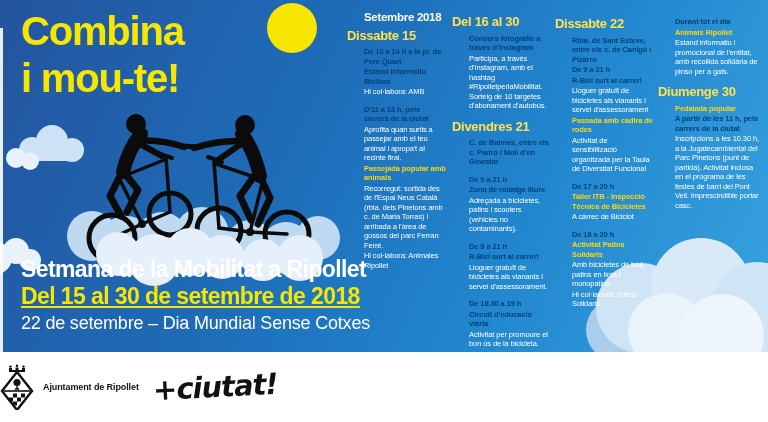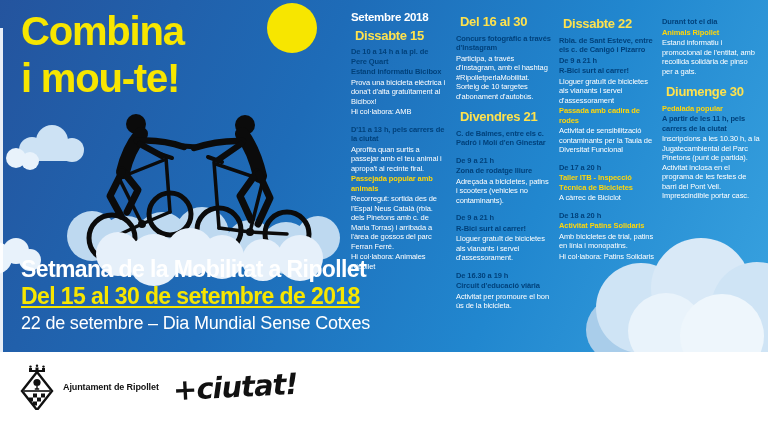--- a/index.html
+++ b/index.html
@@ -18,30 +18,30 @@
   .sub2{position:absolute;left:21px;top:283px;font-size:23px;font-weight:bold;
         letter-spacing:-0.6px;color:#f7e600;text-decoration:underline;}
   .sub3{position:absolute;left:21px;top:313px;font-size:18px;font-weight:normal;
         letter-spacing:-0.2px;color:#ffffff;}
 
   .col{position:absolute;width:99px;}
   #col0{left:347px;top:10px;}
   #col1{left:452px;top:13px;}
   #col2{left:555px;top:15px;}
   #col3{left:658px;top:17px;width:102px;}
-  .ln{font-size:7.5px;line-height:1.27;letter-spacing:-0.1px;margin:0 0 1px 4px;}
+  .ln{font-size:7.5px;line-height:1.27;letter-spacing:-0.1px;margin:0 0 1px 17px;}
   .ln.month{color:#ffffff;font-weight:bold;font-size:11.5px;letter-spacing:-0.3px;margin-bottom:3px;}
-  .ln.day{color:#ffe24d;font-weight:bold;font-size:13px;letter-spacing:-0.3px;margin:1px 0 3px 8px;}
+  .ln.day{color:#ffe24d;font-weight:bold;font-size:13px;letter-spacing:-0.3px;margin:1px 0 3px 0;}
   .ln.navy{color:#00417b;font-weight:bold;}
   .ln.yellow{color:#ffd60a;font-weight:bold;}
   .ln.white{color:#ffffff;}
   .ln.gap{margin-top:8px;}
 
   .footer{position:absolute;left:0;top:352px;width:768px;height:70px;background:#ffffff;}
-  .footer-inner{display:flex;align-items:center;height:100%;padding-left:20px;border-radius:8px;}
+  .footer-inner{display:flex;align-items:center;height:100%;border-radius:8px;}
   .council{font-size:9px;font-weight:bold;color:#111111;margin-left:9px;letter-spacing:-0.1px;}
   .ciutat{font-family:"DejaVu Sans",sans-serif;font-style:italic;font-weight:bold;
           font-size:29px;color:#111111;margin-left:14px;transform:rotate(-3deg);
           letter-spacing:-1px;display:inline-block;}
 </style>
 </head>
 <body>
 
 <div class="stage">
   <div class="sky"></div>
@@ -133,21 +133,20 @@
 
   <div class="sub1">Setmana de la Mobilitat a Ripollet</div>
   <div class="sub2">Del 15 al 30 de setembre de 2018</div>
   <div class="sub3">22 de setembre – Dia Mundial Sense Cotxes</div>
 
   <div class="col" id="col0">
       <div class="ln month">Setembre 2018</div>
       <div class="ln day">Dissabte 15</div>
       <div class="ln navy">De 10 a 14 h a la pl. de Pere Quart</div>
       <div class="ln navy">Estand informatiu Bicibox</div>
-      <div class="ln white">Prova una bicicleta elèctrica i dona't d'alta gratuïtament al Bicibox!</div>
       <div class="ln white">Hi col·labora: AMB</div>
       <div class="ln navy gap">D'11 a 13 h, pels carrers de la ciutat</div>
       <div class="ln white">Aprofita quan surtis a passejar amb el teu animal i apropa't al recinte firal.</div>
       <div class="ln yellow">Passejada popular amb animals</div>
       <div class="ln white">Recorregut: sortida des de l'Espai Neus Català (rbla. dels Pinetons amb c. de Maria Torras) i arribada a l'àrea de gossos del parc Ferran Ferré.</div>
       <div class="ln white">Hi col·labora: Animales Ripollet</div>
     </div>
   <div class="col" id="col1">
       <div class="ln day">Del 16 al 30</div>
       <div class="ln navy">Concurs fotogràfic a través d'Instagram</div>
@@ -164,21 +163,21 @@
       <div class="ln navy">Circuit d'educació viària</div>
       <div class="ln white">Activitat per promoure el bon ús de la bicicleta.</div>
     </div>
   <div class="col" id="col2">
       <div class="ln day">Dissabte 22</div>
       <div class="ln navy">Rbla. de Sant Esteve, entre els c. de Canigó i Pizarro</div>
       <div class="ln navy">De 9 a 21 h</div>
       <div class="ln navy">R-Bici surt al carrer!</div>
       <div class="ln white">Lloguer gratuït de bicicletes als vianants i servei d'assessorament</div>
       <div class="ln yellow">Passada amb cadira de rodes</div>
-      <div class="ln white">Activitat de sensibilització contaminants per la Taula de Diversitat Funcional</div>
+      <div class="ln white">Activitat de sensibilització organitzada per la Taula de Diversitat Funcional</div>
       <div class="ln navy gap">De 17 a 20 h</div>
       <div class="ln yellow">Taller ITB - Inspecció Tècnica de Bicicletes</div>
       <div class="ln white">A càrrec de Biciclot</div>
       <div class="ln navy gap">De 18 a 20 h</div>
       <div class="ln yellow">Activitat Patins Solidaris</div>
       <div class="ln white">Amb bicicletes de trial, patins en línia i monopatins.</div>
       <div class="ln white">Hi col·labora: Patins Solidaris</div>
     </div>
   <div class="col" id="col3">
       <div class="ln navy">Durant tot el dia</div>

